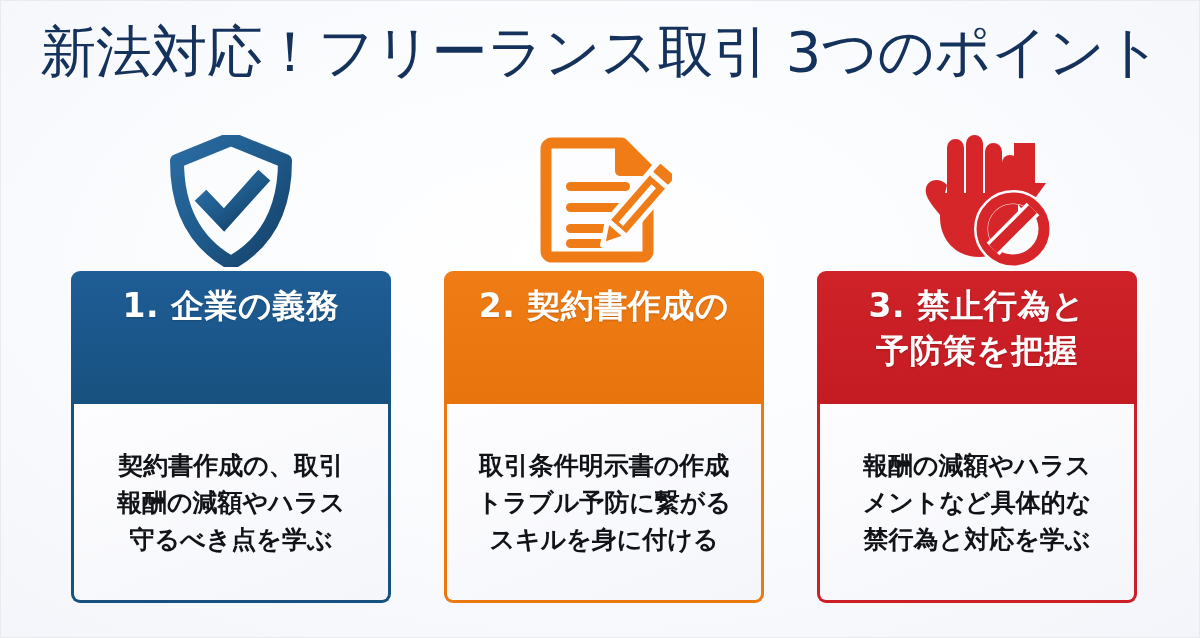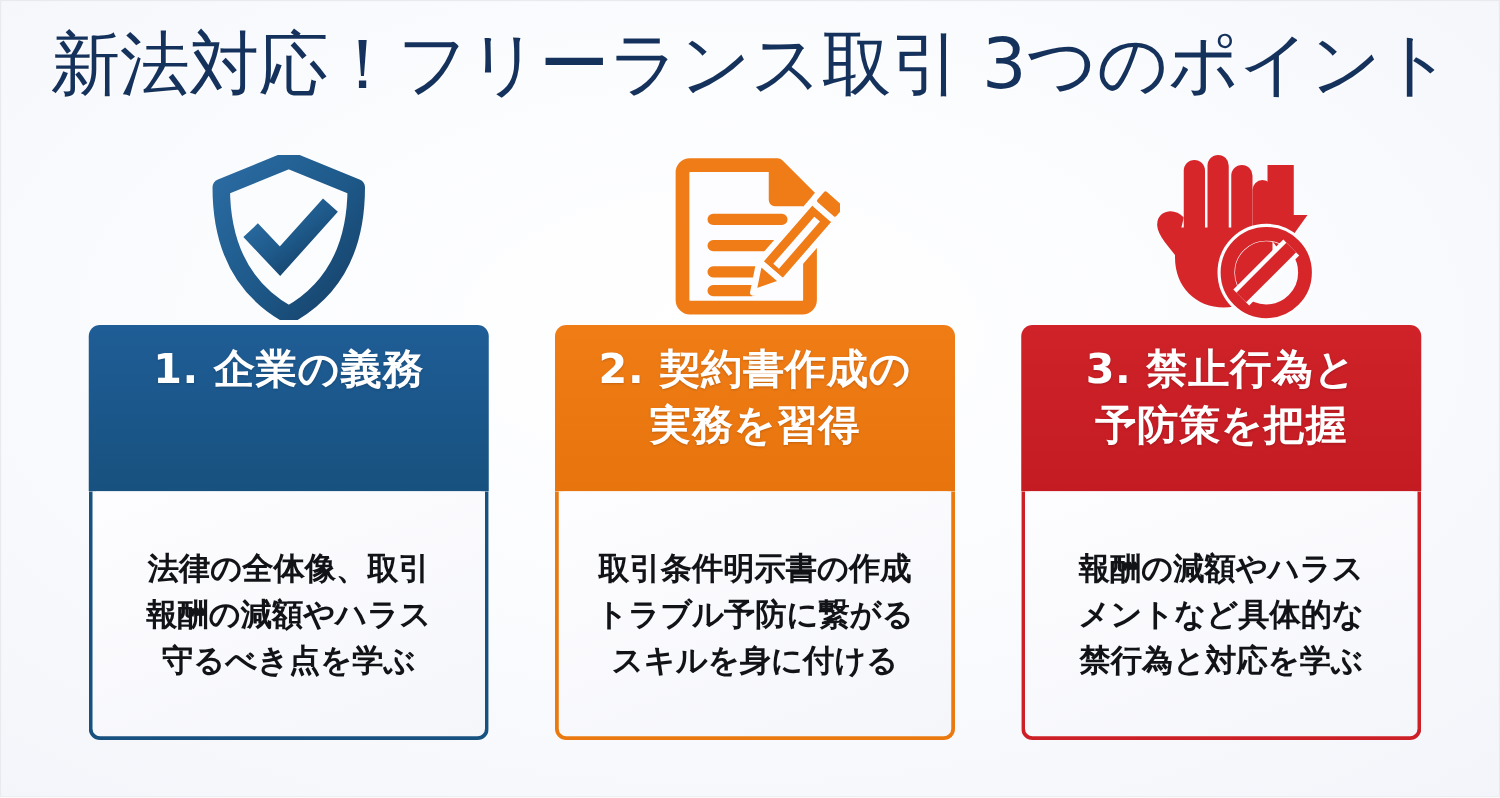--- a/index.html
+++ b/index.html
@@ -39,21 +39,21 @@
     letter-spacing: -0.5px;
     color: #15325c;
     white-space: nowrap;
     text-shadow: 1px 1px 0 rgba(255,255,255,0.85);
   }
 
   
   #cards {
     position: absolute;
     left: 70px;
-    top: 121px;
+    top: 132px;
     width: 1066px;
     height: 470px;
     display: flex;
     justify-content: space-between;
   }
 
   .card {
     width: 320px;
     display: flex;
     flex-direction: column;
@@ -139,21 +139,21 @@
           <path d="M39 66 L57 85 L92 46" fill="none" stroke="url(#blueGrad)" stroke-width="16" stroke-linecap="square" stroke-linejoin="miter"></path>
         </svg>
       </div>
 
       <div class="card-head">
         <span class="body-line">1. 企業の義務</span>
       </div>
 
       <div class="card-body">
         <div>
-          <span class="body-line">法律の全体像、取引</span>
+          <span class="body-line">契約書作成の、取引</span>
           <span class="body-line">報酬の減額やハラス</span>
           <span class="body-line">守るべき点を学ぶ</span>
         </div>
       </div>
     </div>
 
     <div class="card orange">
 
       <div class="icon-wrap">
         <svg width="136" height="134" viewBox="0 0 136 134">
@@ -170,21 +170,20 @@
             <rect x="84" y="30" width="25" height="68" fill="#ef7c16" stroke="#fdfdff" stroke-width="5"></rect>
             <rect x="84" y="18" width="25" height="16" rx="4" fill="#ef7c16" stroke="#fdfdff" stroke-width="5"></rect>
             <path d="M84 98 L96.5 120 L109 98 Z" fill="#ef7c16" stroke="#fdfdff" stroke-width="5" stroke-linejoin="round"></path>
             <line x1="96.5" y1="42" x2="96.5" y2="92" stroke="#fdfdff" stroke-width="6"></line>
           </g>
         </svg>
       </div>
 
       <div class="card-head">
         <span class="body-line">2. 契約書作成の</span>
-        <span class="body-line">実務を習得</span>
       </div>
 
       <div class="card-body">
         <div>
           <span class="body-line">取引条件明示書の作成</span>
           <span class="body-line">トラブル予防に繋がる</span>
           <span class="body-line">スキルを身に付ける</span>
         </div>
       </div>
     </div>

